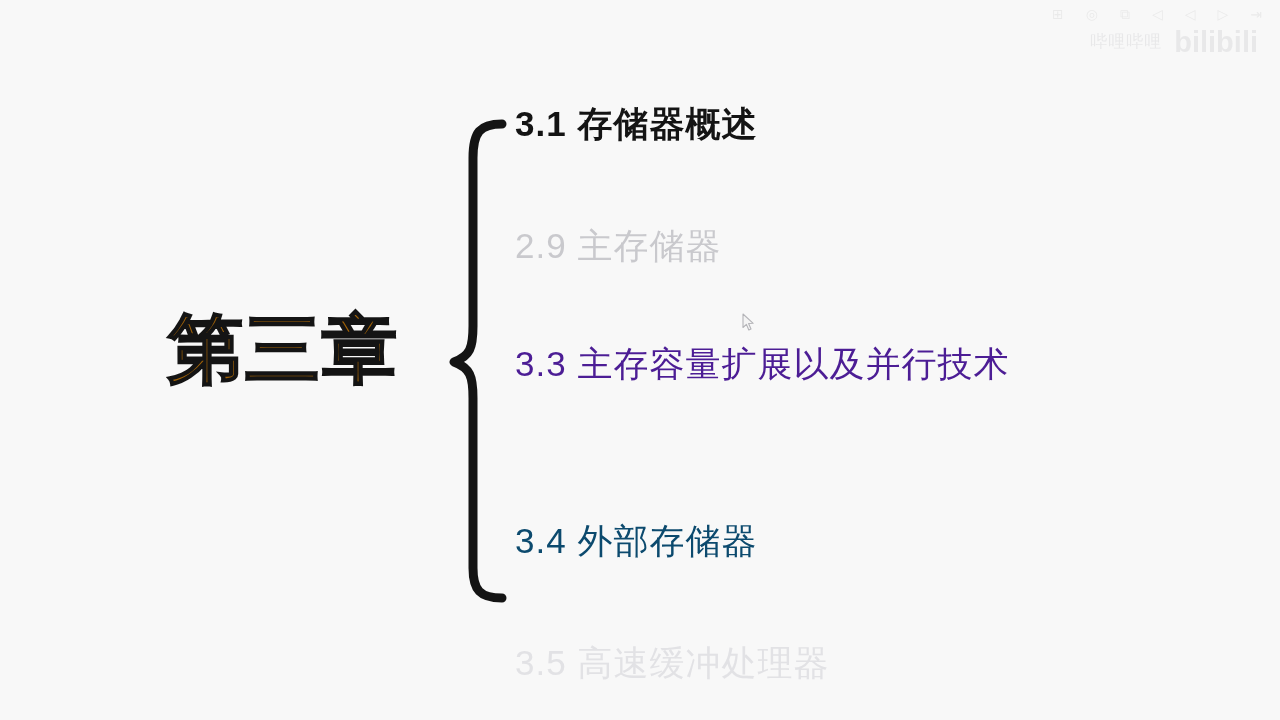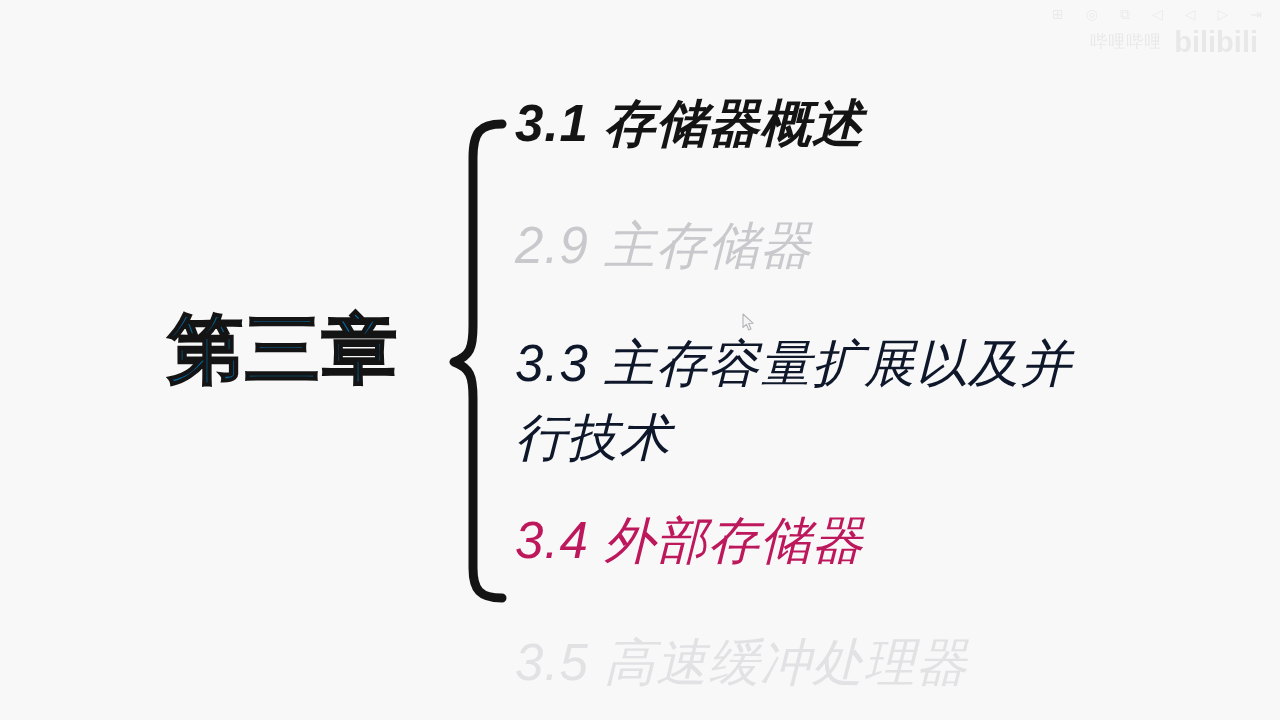--- a/index.html
+++ b/index.html
@@ -35,25 +35,24 @@
     left: 440px;
     top: 110px;
     width: 80px;
     height: 500px;
   }
   
   .section-item {
     position: absolute;
     left: 515px;
     width: 600px;
-    font-size: 51px;
+    font-size: 35px;
     line-height: 74px;
     font-weight: 400;
     letter-spacing: 1px;
-    font-style: italic;
   }
   .s1 { top: 87px;  font-weight: 600; }
   .s2 { top: 209px; }
   .s3 { top: 327px; }
   .s4 { top: 504px; }
   .s5 { top: 626px; }
   
   .overlay-toolbar {
     position: absolute;
     top: 6px;
@@ -109,38 +108,38 @@
     <span>◁</span>
     <span>▷</span>
     <span>⇥</span>
   </div>
 
   <div class="watermark">
     <span class="uploader">哔哩哔哩</span>
     <span class="logo">bilibili</span>
   </div>
 
-  <div class="chapter-title" style="color: #0369a1;">第三章</div>
+  <div class="chapter-title" style="color: #a16207;">第三章</div>
 
   <div class="brace-wrap">
     <svg width="80" height="500" viewBox="0 0 80 500">
       <path d="M 62 14
                C 40 14, 33 22, 33 48
                L 33 216
                C 33 238, 30 246, 14 252
                C 30 258, 33 266, 33 288
                L 33 458
                C 33 480, 40 488, 62 488" fill="none" stroke="#141414" stroke-width="9" stroke-linecap="round" stroke-linejoin="round"></path>
     </svg>
   </div>
 
   <div class="section-item s1" style="color: rgb(20, 20, 20);">3.1 存储器概述</div>
   <div class="section-item s2" style="color: rgb(201, 201, 205);">2.9 主存储器</div>
-  <div class="section-item s3" style="color: #0f172a;">3.3 主存容量扩展以及并行技术</div>
-  <div class="section-item s4" style="color: #be185d;">3.4 外部存储器</div>
+  <div class="section-item s3" style="color: #4c1d95;">3.3 主存容量扩展以及并行技术</div>
+  <div class="section-item s4" style="color: #0c4a6e;">3.4 外部存储器</div>
   <div class="section-item s5" style="color: rgb(226, 226, 229);">3.5 高速缓冲处理器</div>
 
   <div class="cursor">
     <svg width="13" height="19" viewBox="0 0 13 19">
       <path d="M1 1 L1 14.5 L4.4 11.4 L6.8 17 L9 16 L6.6 10.5 L11.2 10.3 Z" fill="#f4f4f4" stroke="#b4b4b8" stroke-width="1.1" stroke-linejoin="round"></path>
     </svg>
   </div>
 
 </div>
 

